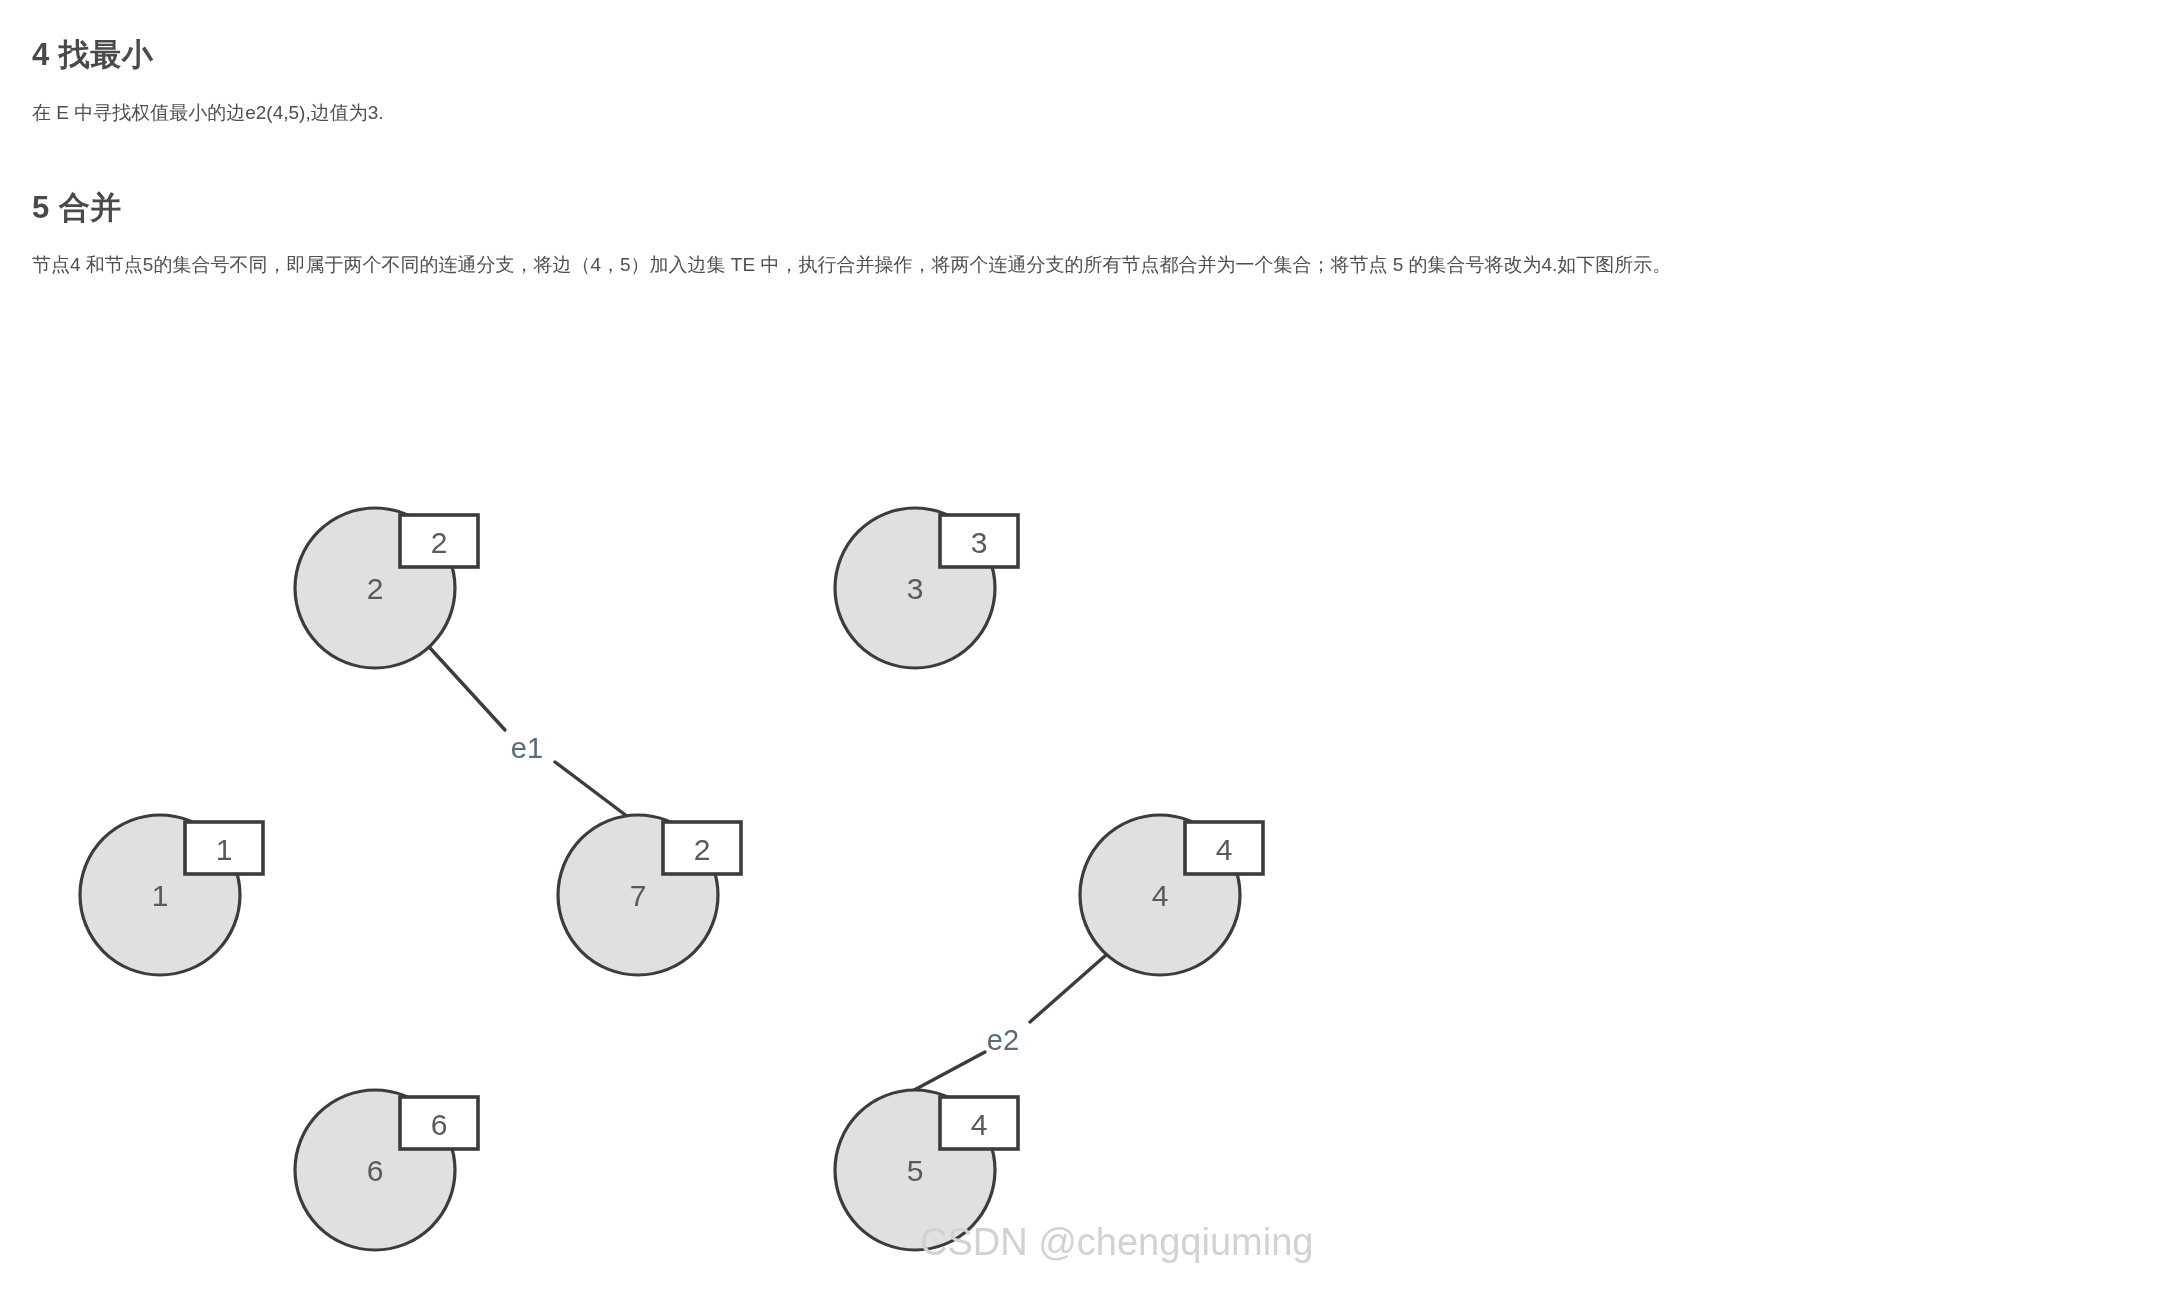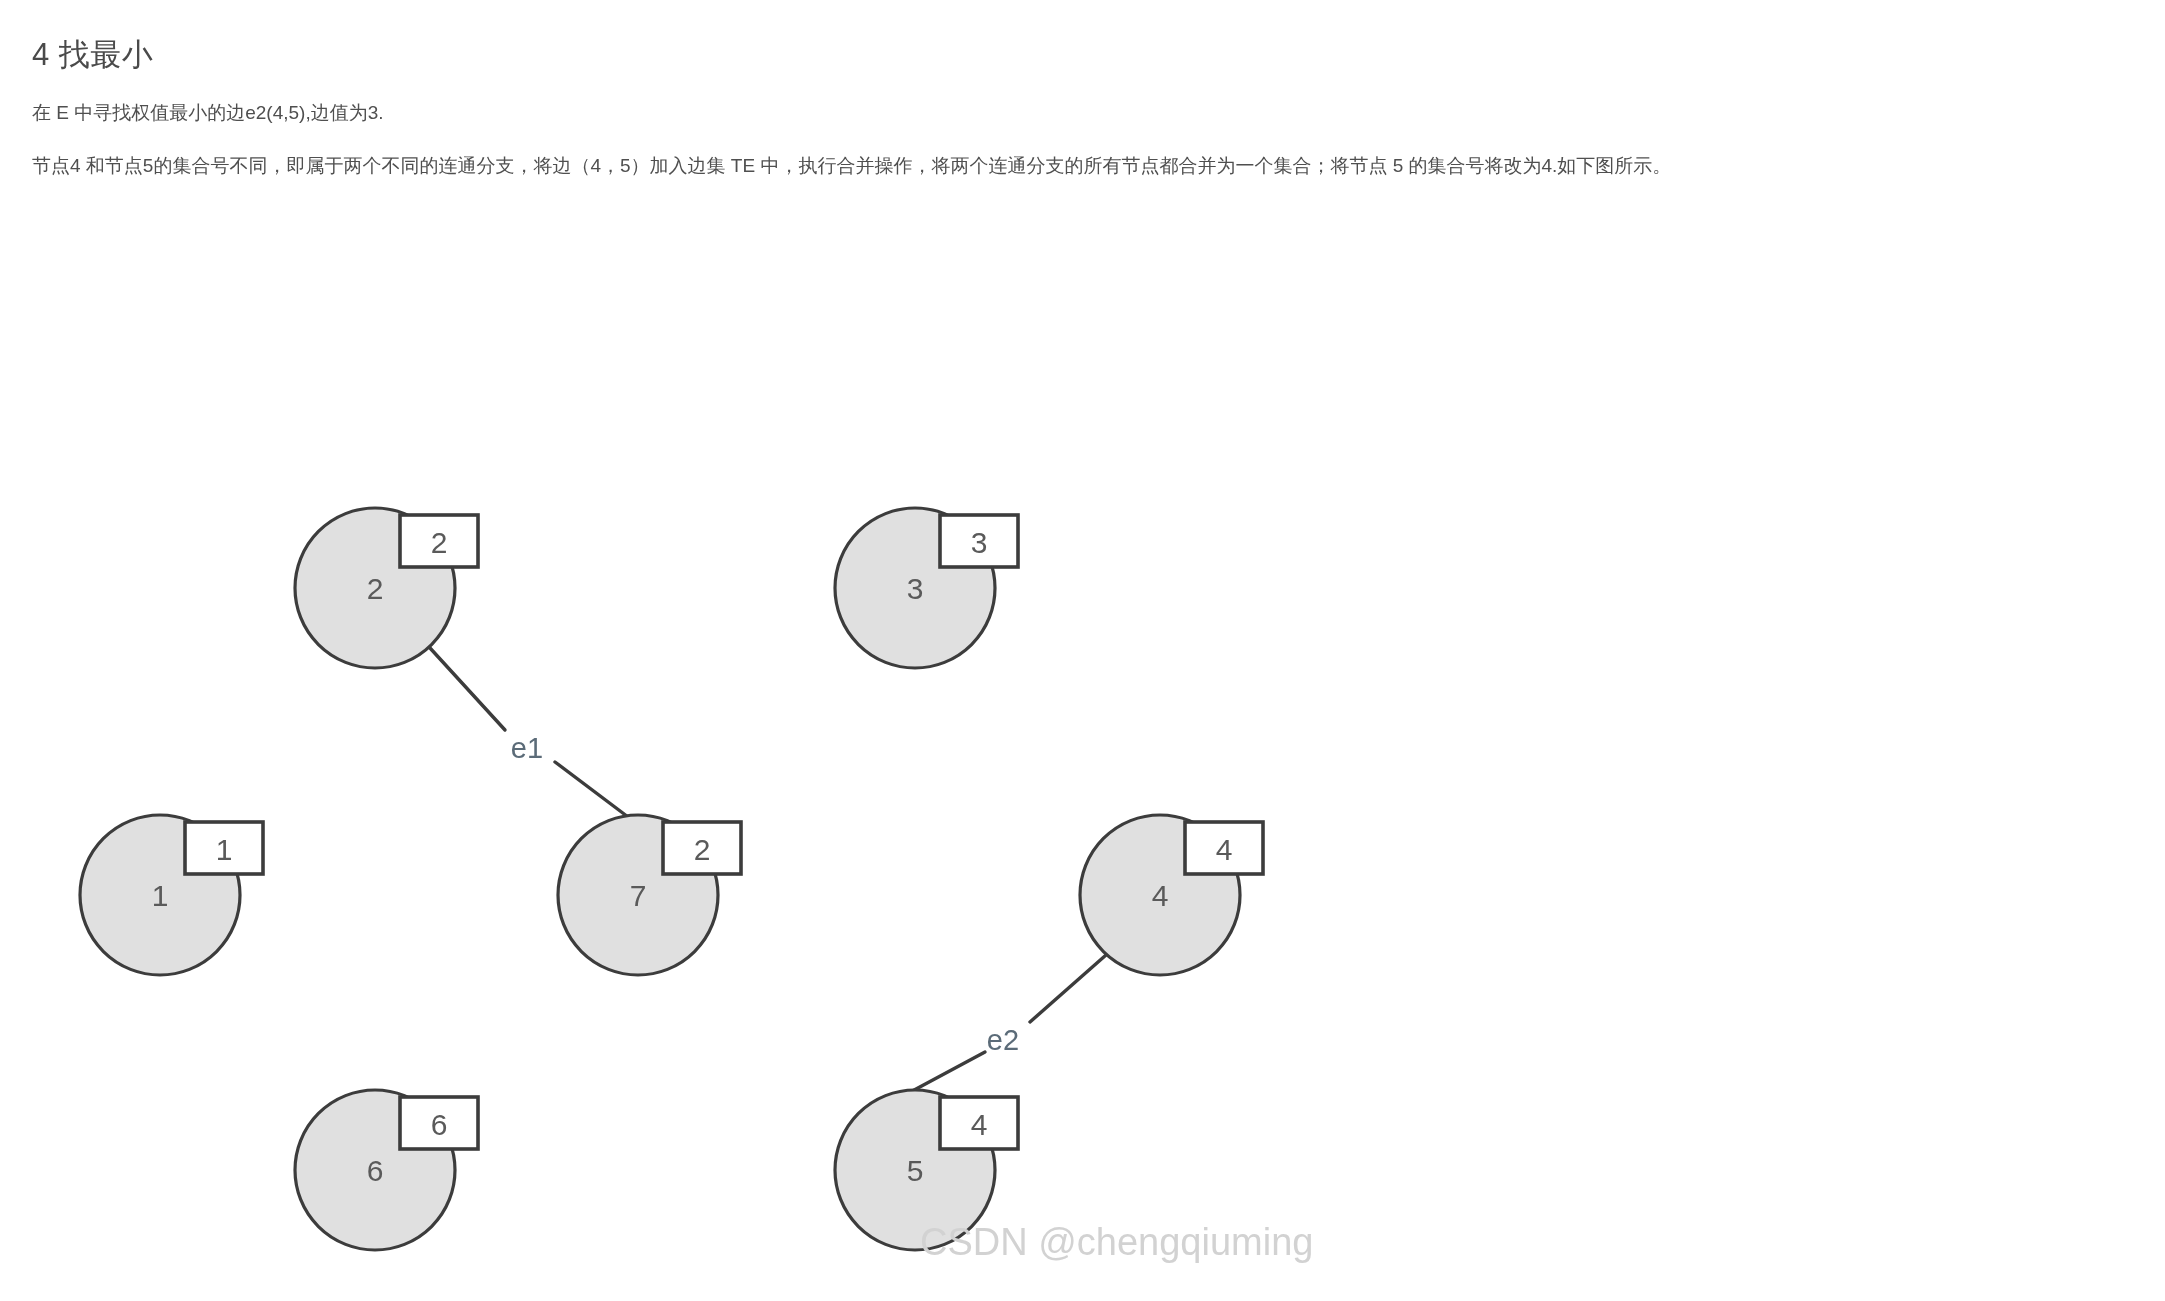--- a/index.html
+++ b/index.html
@@ -24,21 +24,21 @@
 
   
   .article {
     position: absolute;
     left: 32px;
     top: 18px;
     width: 2100px;
   }
   .heading {
     font-size: 31px;
-    font-weight: normal;
+    font-weight: bold;
     color: #4a4a4a;
     letter-spacing: 0.5px;
     margin: 0;
     line-height: 1.35;
   }
   .heading-1 { margin-top: 16px; }
   .heading-2 { margin-top: 58px; }
   .para {
     font-size: 19px;
     color: #4f4f4f;
@@ -104,20 +104,21 @@
 </style>
 </head>
 <body>
 
 <div class="page">
 
   <div class="article">
     <h2 class="heading heading-1">4 找最小</h2>
     <p class="para">在 E 中寻找权值最小的边e2(4,5),边值为3.</p>
 
+    <h2 class="heading heading-2">5 合并</h2>
     <p class="para">节点4 和节点5的集合号不同，即属于两个不同的连通分支，将边（4，5）加入边集 TE 中，执行合并操作，将两个连通分支的所有节点都合并为一个集合；将节点 5 的集合号将改为4.如下图所示。</p>
   </div>
 
   <div class="diagram">
     <svg id="graph-svg" width="2165" height="831" viewBox="0 470 2165 831">
       <g id="edges-layer">
           <g>
             <line x1="430" y1="648" x2="505" y2="730" class="edge-line"></line>
             <line x1="555" y1="762" x2="648" y2="832" class="edge-line"></line>
             <text x="527" y="748" class="edge-text">e1</text>

